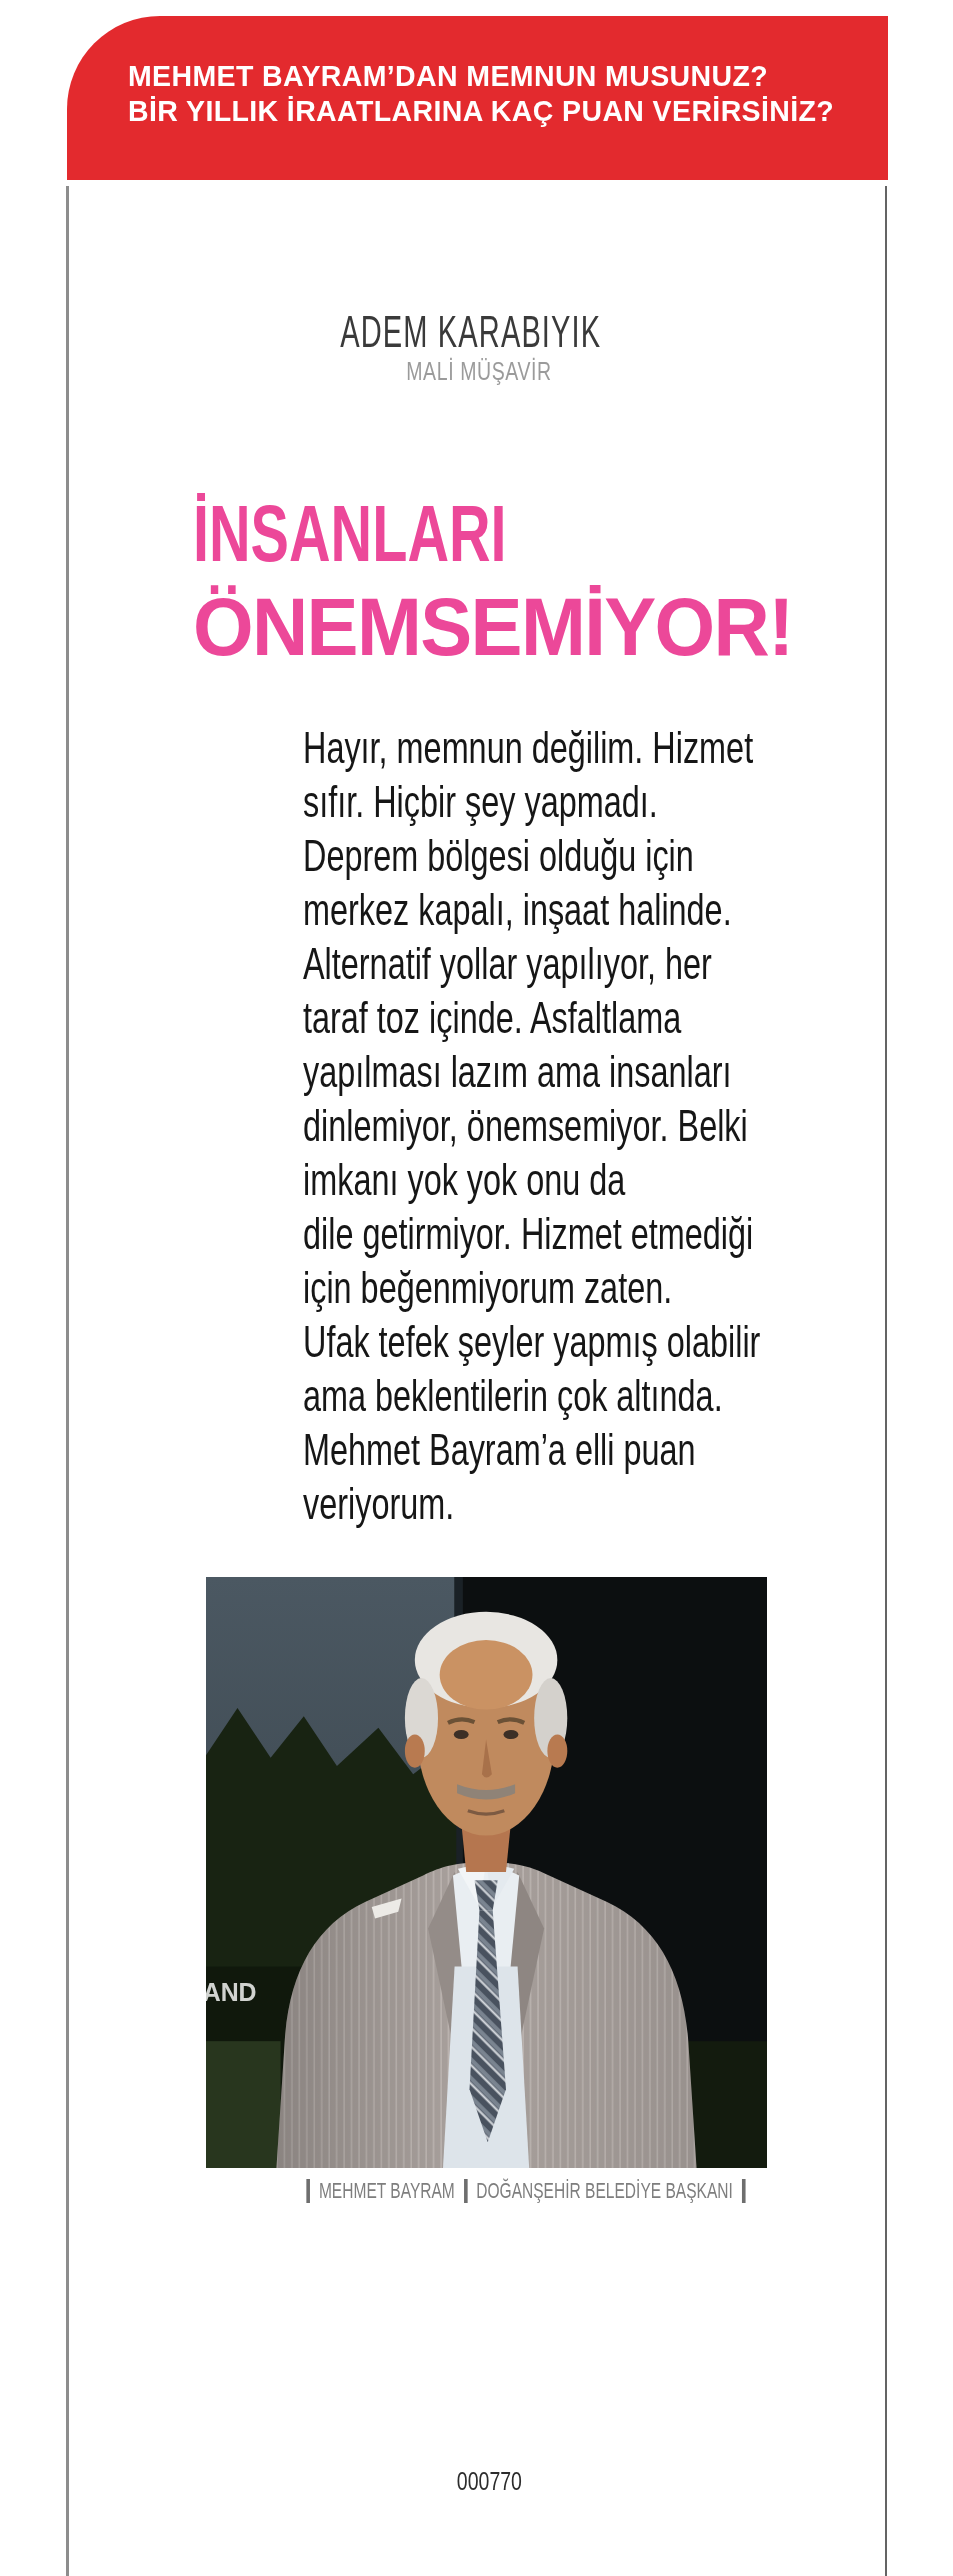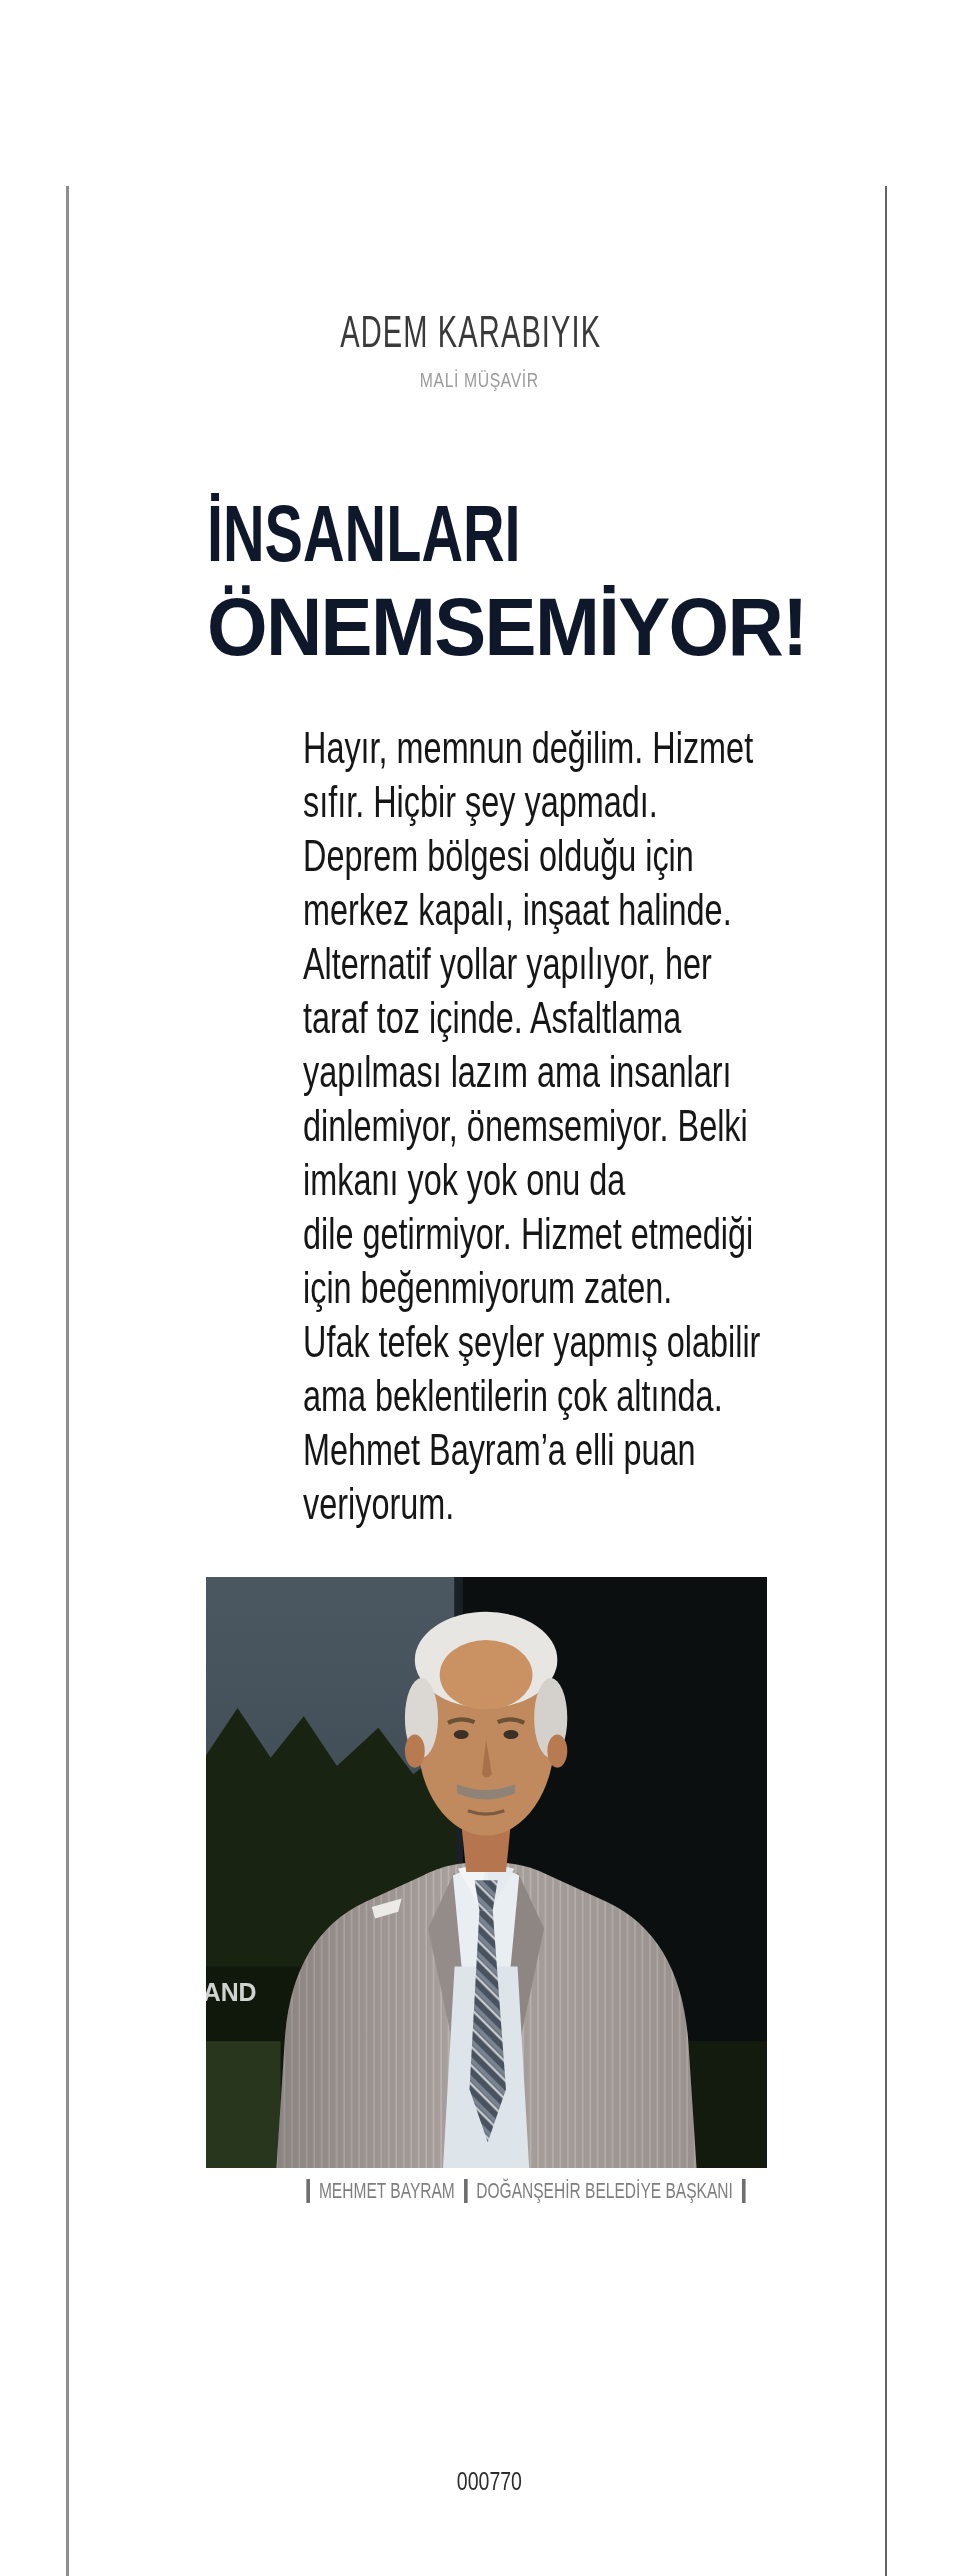--- a/index.html
+++ b/index.html
@@ -18,25 +18,25 @@
   
   .rule{position:absolute;top:186px;bottom:0;}
   .rule-left{left:66px;width:2.5px;background:#8d8d8d;}
   .rule-right{left:885px;width:1.7px;background:#646464;}
 
   
   .resp-name{position:absolute;left:0;right:12px;top:307px;text-align:center;
              color:#3a3a3a;font-size:44px;font-weight:400;white-space:nowrap;}
   .resp-name>span{display:inline-block;transform:scaleX(0.66);letter-spacing:1.7px;}
   .resp-title{position:absolute;left:5px;right:0;top:356px;text-align:center;
-              color:#9b9b9b;font-size:21px;white-space:nowrap;margin-top:12px;}
+              color:#9b9b9b;font-size:26px;white-space:nowrap;}
   .resp-title>span{display:inline-block;transform:scaleX(0.75);letter-spacing:0.8px;}
 
   
-  .headline{position:absolute;left:207px;top:491px;color:#0f172a;}
+  .headline{position:absolute;left:193px;top:491px;color:#ec4899;}
   .hl1{display:block;font-size:80px;line-height:86px;font-weight:bold;
        transform:scaleX(0.72);transform-origin:left center;white-space:nowrap;}
   .hl2{display:block;font-size:82px;line-height:90px;font-weight:bold;margin-top:5px;
        transform:scaleX(0.95);transform-origin:left center;letter-spacing:-1.7px;white-space:nowrap;}
 
   
   .quote{position:absolute;left:303px;top:721px;width:663px;
          font-size:45px;line-height:54px;color:#161616;white-space:pre-line;
          transform:scaleX(0.72);transform-origin:left top;}
 
@@ -55,20 +55,26 @@
   .footer-code>span{display:inline-block;transform:scaleX(0.75);}
   .footer-site{position:absolute;left:0;right:0;top:2495px;text-align:center;
                font-size:26px;color:#8d8d8d;white-space:nowrap;}
   .footer-site>span{display:inline-block;transform:scaleX(0.72);cursor:pointer;}
 </style>
 </head>
 <body>
 
 <div class="page">
 
+  <div class="banner">
+    <div class="banner-inner">
+      <span class="banner-line">MEHMET BAYRAM’DAN MEMNUN MUSUNUZ?</span>
+      <span class="banner-line">BİR YILLIK İRAATLARINA KAÇ PUAN VERİRSİNİZ?</span>
+    </div>
+  </div>
 
   <div class="rule rule-left"></div>
   <div class="rule rule-right"></div>
 
   <div class="resp-name">
     <span>ADEM KARABIYIK</span>
   </div>
   <div class="resp-title">
     <span>MALİ MÜŞAVİR</span>
   </div>

